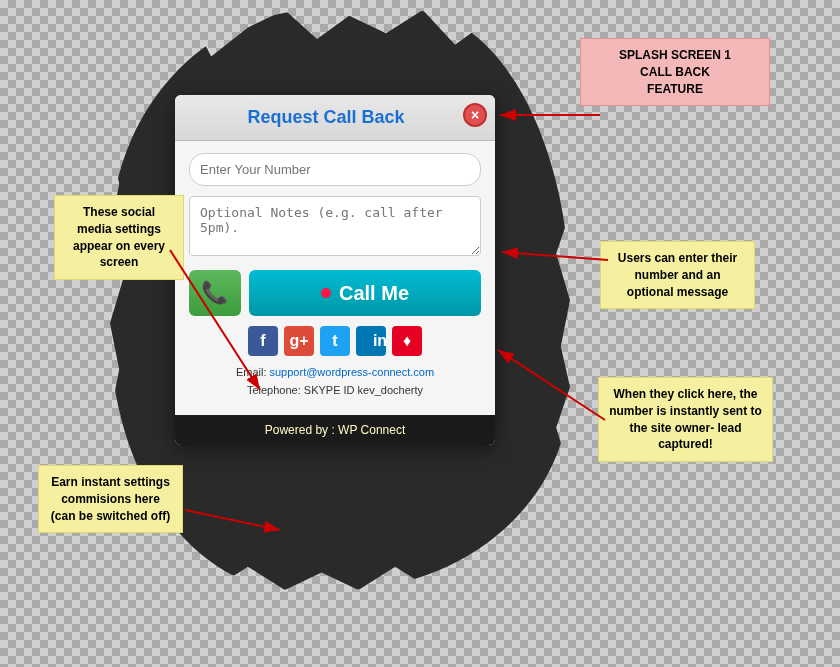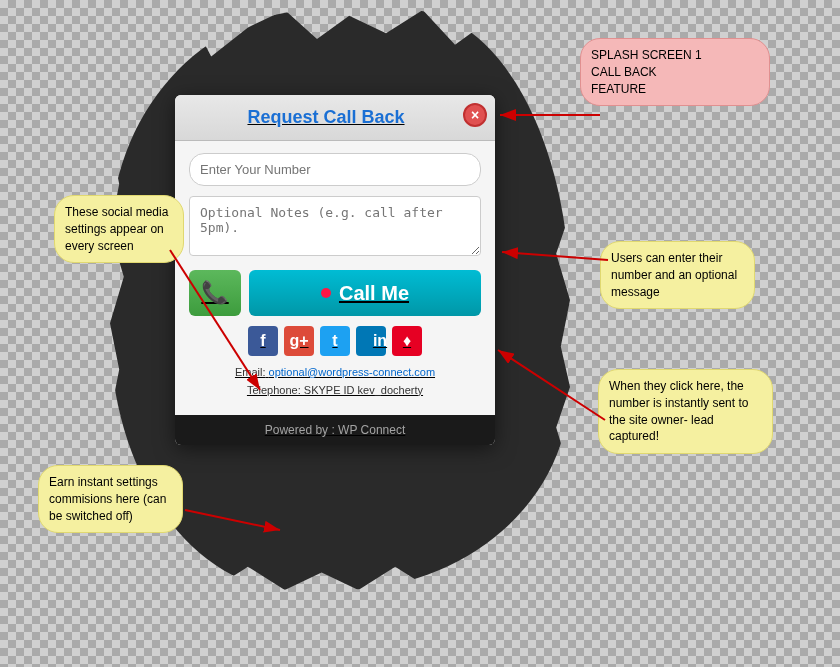--- a/index.html
+++ b/index.html
@@ -45,21 +45,20 @@
     
     .modal {
       position: absolute;
       left: 175px;
       top: 95px;
       width: 320px;
       background: #f0f0f0;
       border-radius: 6px;
       overflow: hidden;
       box-shadow: 0 4px 20px rgba(0,0,0,0.5);
-      text-decoration: underline;
     }
 
     .modal-header {
       background: linear-gradient(to bottom, #e8e8e8, #d8d8d8);
       text-align: center;
       padding: 12px 30px 12px 12px;
       position: relative;
       border-bottom: 1px solid #bbb;
     }
 
@@ -199,33 +198,32 @@
 
     .contact-info a {
       color: #0066cc;
       text-decoration: none;
     }
 
     .modal-footer {
       background: #1a1a1a;
       text-align: center;
       padding: 8px;
-      color: #a3a3a3;
+      color: #fef9c3;
       font-size: 12px;
     }
 
     
     .note {
       position: absolute;
       padding: 8px 10px;
       font-size: 12px;
-      text-align: left;
+      text-align: center;
       line-height: 1.4;
-      font-weight: normal;
-      border-radius: 20px;
+      font-weight: bold;
     }
 
     .note-yellow {
       background: #f5f0a0;
       border: 1px solid #e0d870;
     }
 
     .note-pink {
       background: #f5b8b8;
       border: 1px solid #e09090;
@@ -267,42 +265,42 @@
     </div>
     <div class="social-icons">
       <div class="social-icon social-fb">f</div>
       <div class="social-icon social-gp">g+</div>
       <div class="social-icon social-tw">t</div>
       <div class="social-icon social-li">in</div>
       <div class="social-icon social-pi">♦</div>
     </div>
     <div class="contact-info">
       <span>Email:</span>
-      <a>optional@wordpress-connect.com</a><br>
+      <a>support@wordpress-connect.com</a><br>
       <span>Telephone: SKYPE ID kev_docherty</span>
     </div>
   </div>
   <div class="modal-footer">
     <span>Powered by : WP Connect</span>
   </div>
 </div>
 
 <div class="note note-pink" style="left:580px; top:38px; width:190px;">
   <span>SPLASH SCREEN 1<br>CALL BACK<br>FEATURE</span>
 </div>
 
 <div class="note note-yellow" style="left:54px; top:195px; width:130px;">
   <span>These social media settings appear on every screen</span>
 </div>
 
 <div class="note note-yellow" style="left:600px; top:205px; width:155px;margin-top:36px;">
   <span>Users can enter their number and an optional message</span>
 </div>
 
-<div class="note note-yellow" style="left:598px; top:369px; width:175px;">
+<div class="note note-yellow" style="left:598px; top:377px; width:175px;">
   <span>When they click here, the number is instantly sent to the site owner- lead captured!</span>
 </div>
 
 <div class="note note-yellow" style="left:38px; top:465px; width:145px;">
   <span>Earn instant settings commisions here (can be switched off)</span>
 </div>
 
 <svg class="arrows-svg">
 
   <defs>

